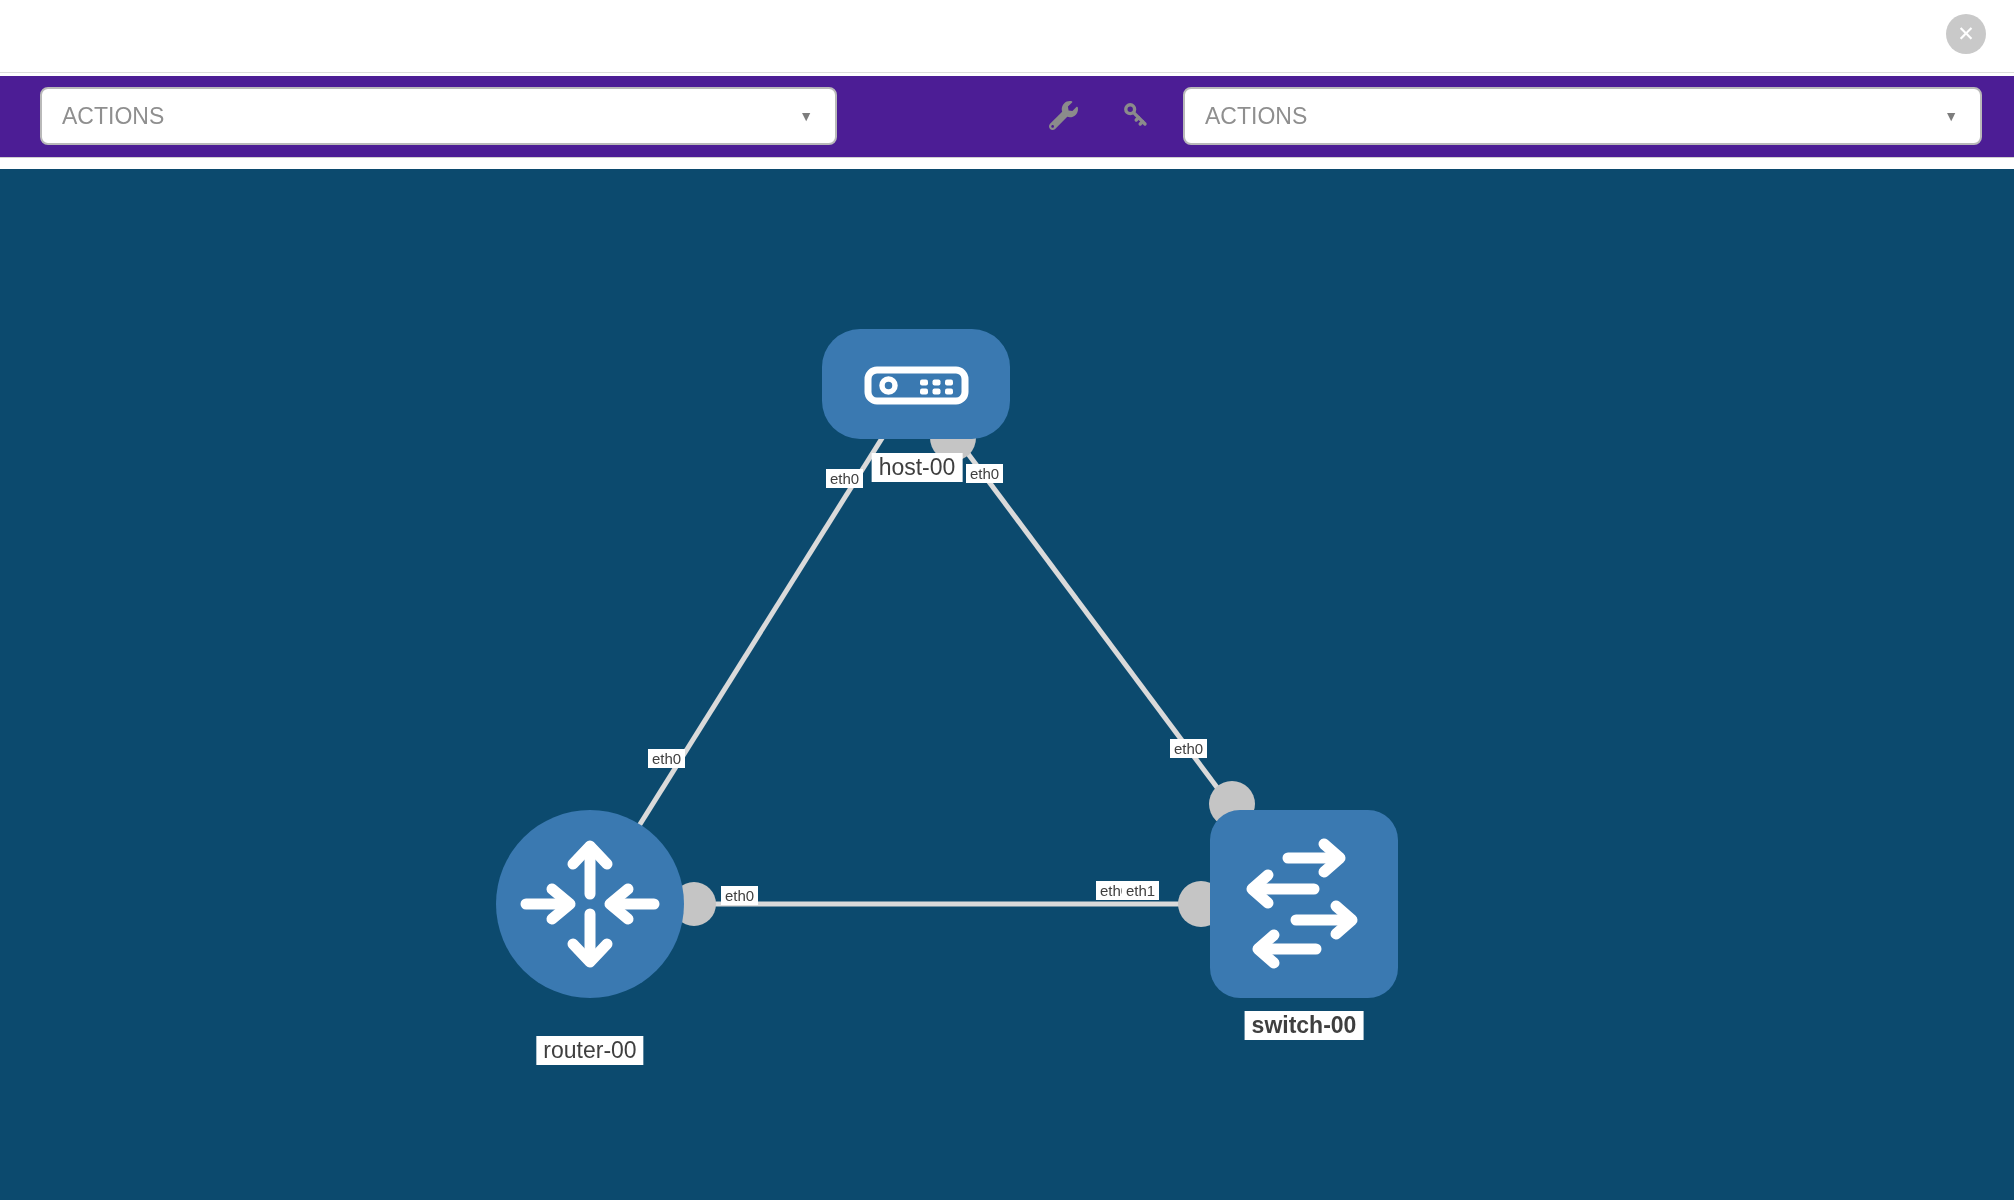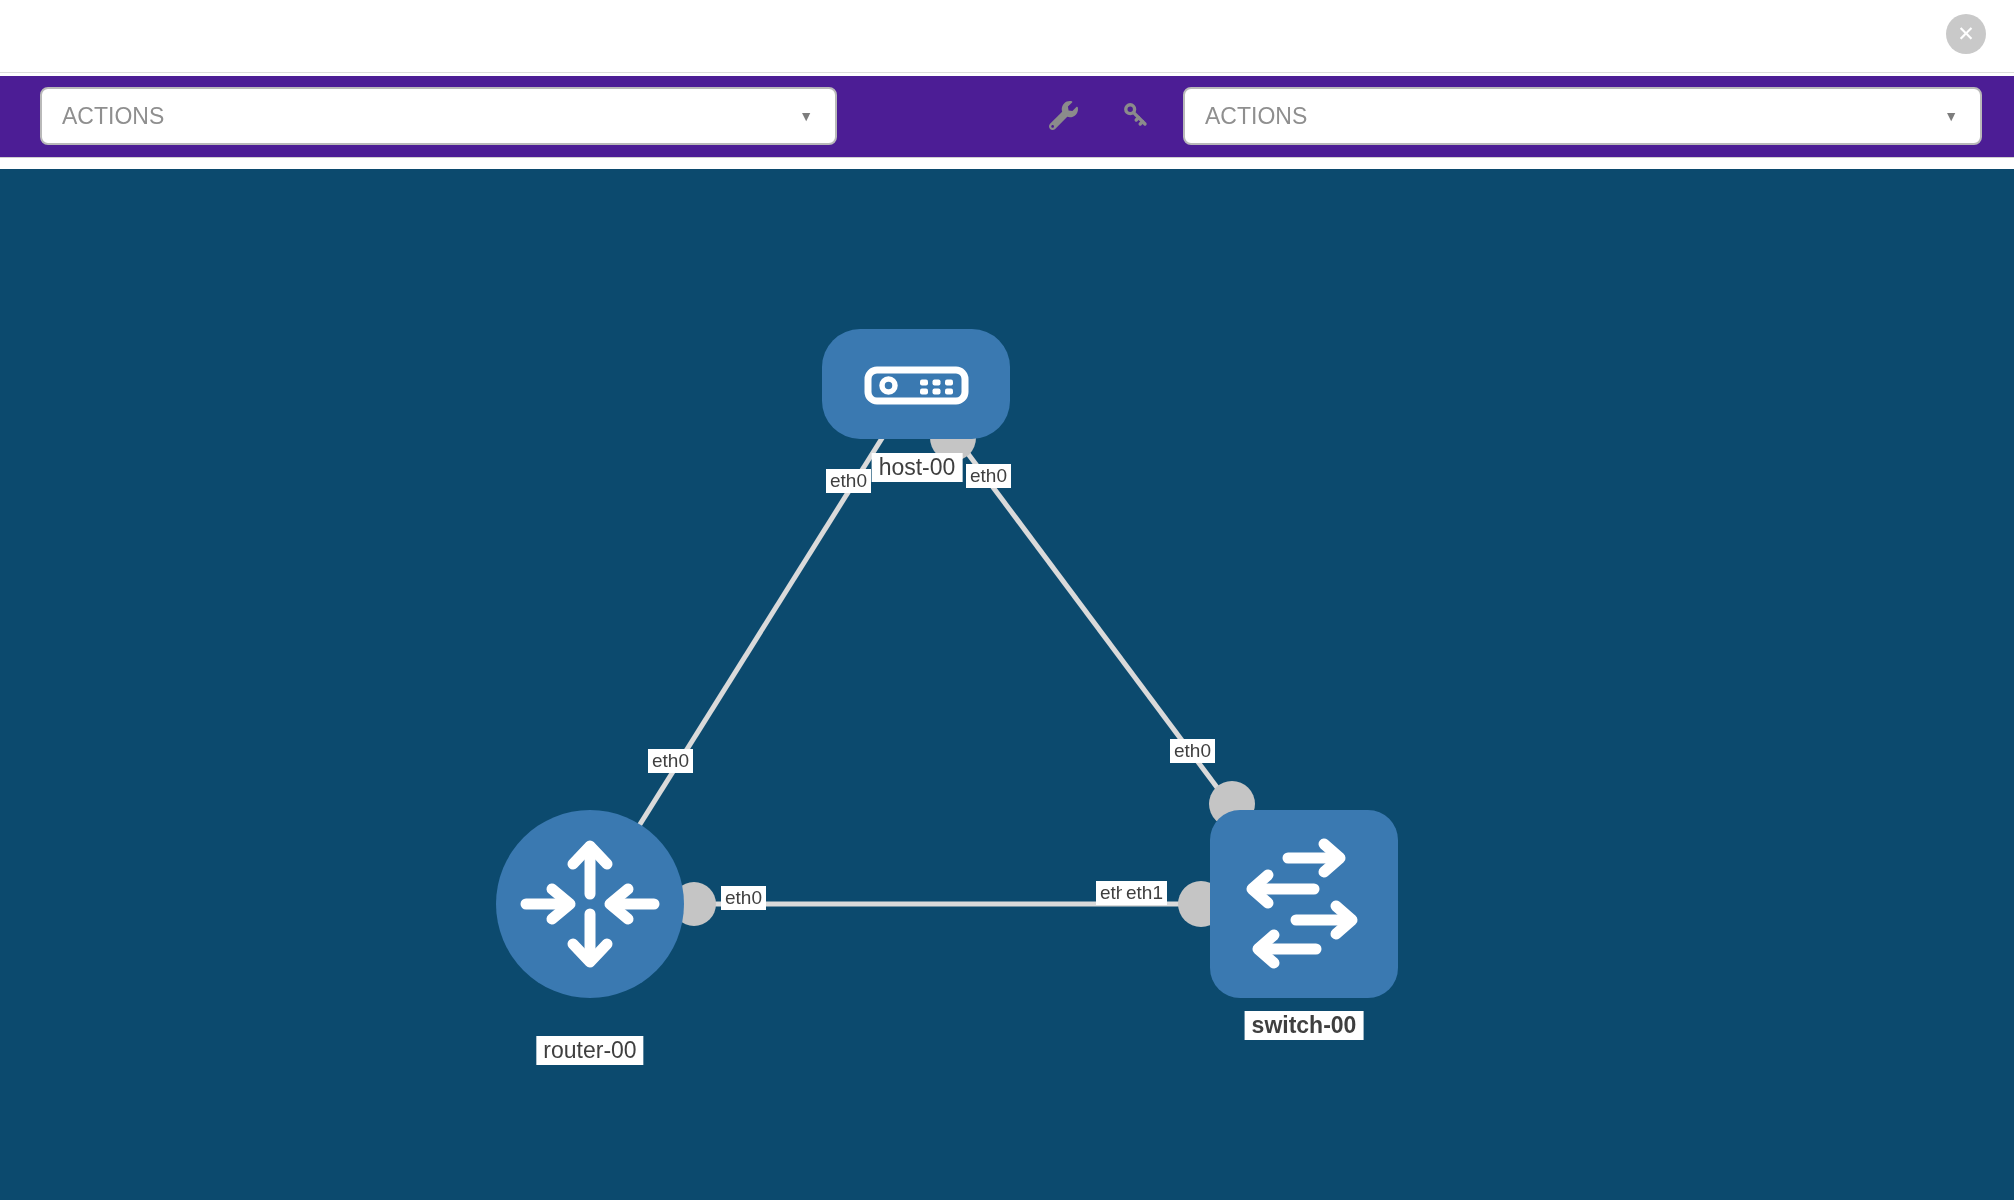--- a/index.html
+++ b/index.html
@@ -32,21 +32,21 @@
   .tool-wrench { left:1045px; }
   .tool-key    { left:1118px; }
 
   
   .canvas { position:absolute; top:169px; left:0; width:2014px; height:1043px;
             background:#0c4a6e; }
   svg.topology { position:absolute; top:0; left:0; }
 
   .chip { position:absolute; background:#fff; color:#3f3f3f; white-space:nowrap; }
   .node-chip { font-size:23px; padding:1px 7px; transform:translateX(-50%); }
-  .if-chip   { font-size:19px; padding:1px 4px; }
+  .if-chip   { font-size:15px; padding:1px 4px; }
 
   .chip-host    { left:917px;  top:284px; }
   .chip-router  { left:590px;  top:842px;margin-top:25px; }
   .chip-switch  { left:1304px; top:842px;font-weight:bold; }
   .chip-host-left  { left:826px;  top:300px; }
   .chip-host-right { left:966px;  top:295px; }
   .chip-link-left  { left:648px;  top:580px; }
   .chip-link-right { left:1170px; top:570px; }
   .chip-router-side{ left:721px;  top:717px; }
   .chip-sw-back    { left:1096px; top:712px; z-index:1; }

